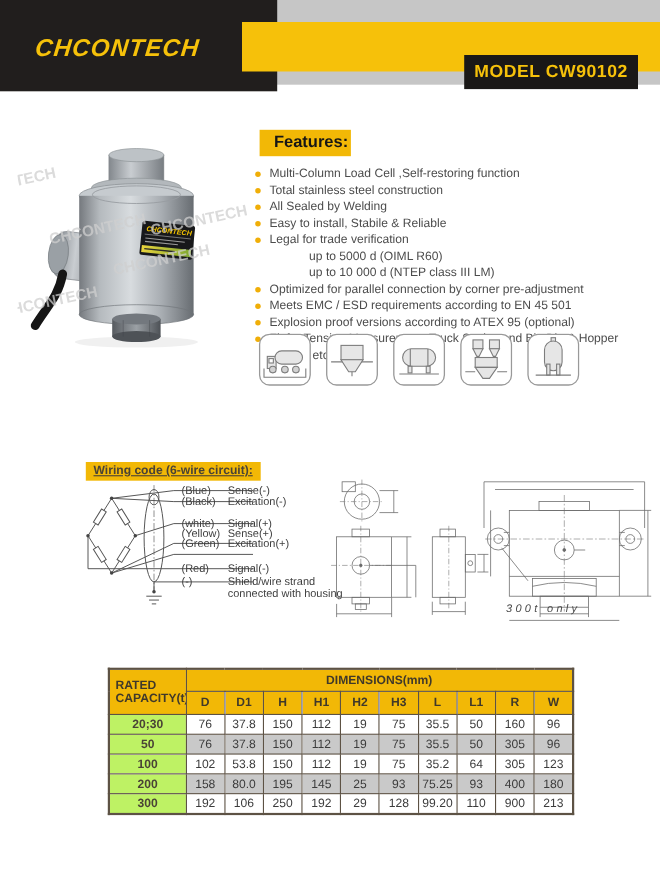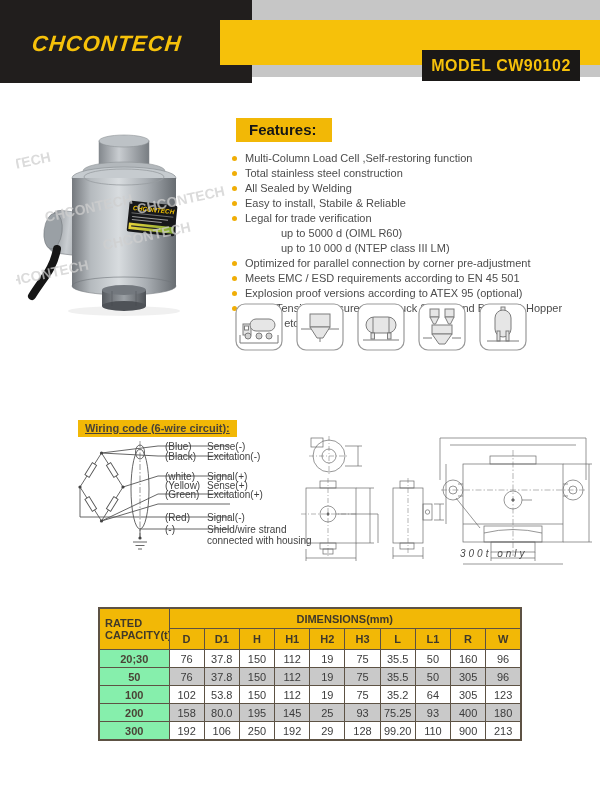--- a/index.html
+++ b/index.html
@@ -12,21 +12,21 @@
   .brand-logo{position:absolute;left:32px;top:31px;font-size:22px;font-weight:bold;font-style:italic;
               color:#f6c10a;letter-spacing:1px;transform:skewX(-6deg);white-space:nowrap;}
   .yellow-band{position:absolute;left:220px;top:20px;width:380px;height:45px;background:#f6c10a;}
   .model-box{position:absolute;left:422px;top:50px;width:158px;height:31px;background:#1a1817;
              display:flex;align-items:center;justify-content:center;}
   .model-box span{color:#f6c10a;font-weight:bold;font-size:16px;letter-spacing:.5px;}
 
   
   .features{position:absolute;left:223px;top:118px;width:372px;}
   .features-title{display:inline-block;margin-left:13px;background:#f2b806;color:#161616;
-                  font-weight:bold;font-size:15px;padding:3px 15px 4px 13px;}
+                  font-weight:bold;font-size:15px;padding:3px 2px 4px 13px;}
   .features ul{list-style:none;margin:9px 0 0 0;padding:0;}
   .features li{position:relative;padding-left:22px;font-size:11px;line-height:15px;color:#4c4c4c;}
   .features li.bullet::before{content:'';position:absolute;left:9px;top:5px;width:5px;height:5px;
                               border-radius:50%;background:#f0ae07;}
   .features li.sub{padding-left:58px;}
 
   
   .apps{position:absolute;left:235px;top:303px;display:flex;gap:13px;}
   .apps svg{display:block;}
 
@@ -49,21 +49,21 @@
   
   .dims{position:absolute;left:98px;top:607px;}
   table{border-collapse:collapse;table-layout:fixed;width:422px;font-size:11px;
         border:2px solid #5d5244;}
   th,td{border:1px solid #5d5244;text-align:center;padding:0;color:#3c3c3c;overflow:hidden;}
   thead th{background:#f2b806;color:#40392a;font-weight:bold;height:20px;}
   th.caphdr{text-align:left;padding-left:5px;font-size:11px;line-height:12px;height:39px;}
   td.cap{background:#f2b806;font-weight:bold;color:#4a4336;}
   tbody td{height:17px;background:#fff;}
   tbody tr.alt td{background:#c9c9c9;}
-  tbody tr td.cap{background:#86efac;}
+  tbody tr td.cap{background:#bef264;}
   .r1{height:19px;}
 </style>
 </head>
 <body>
 
 <div id="page">
 
   <div class="grey-band"></div>
   <div class="black-block"></div>
   <div class="brand-logo">CHCONTECH</div>

